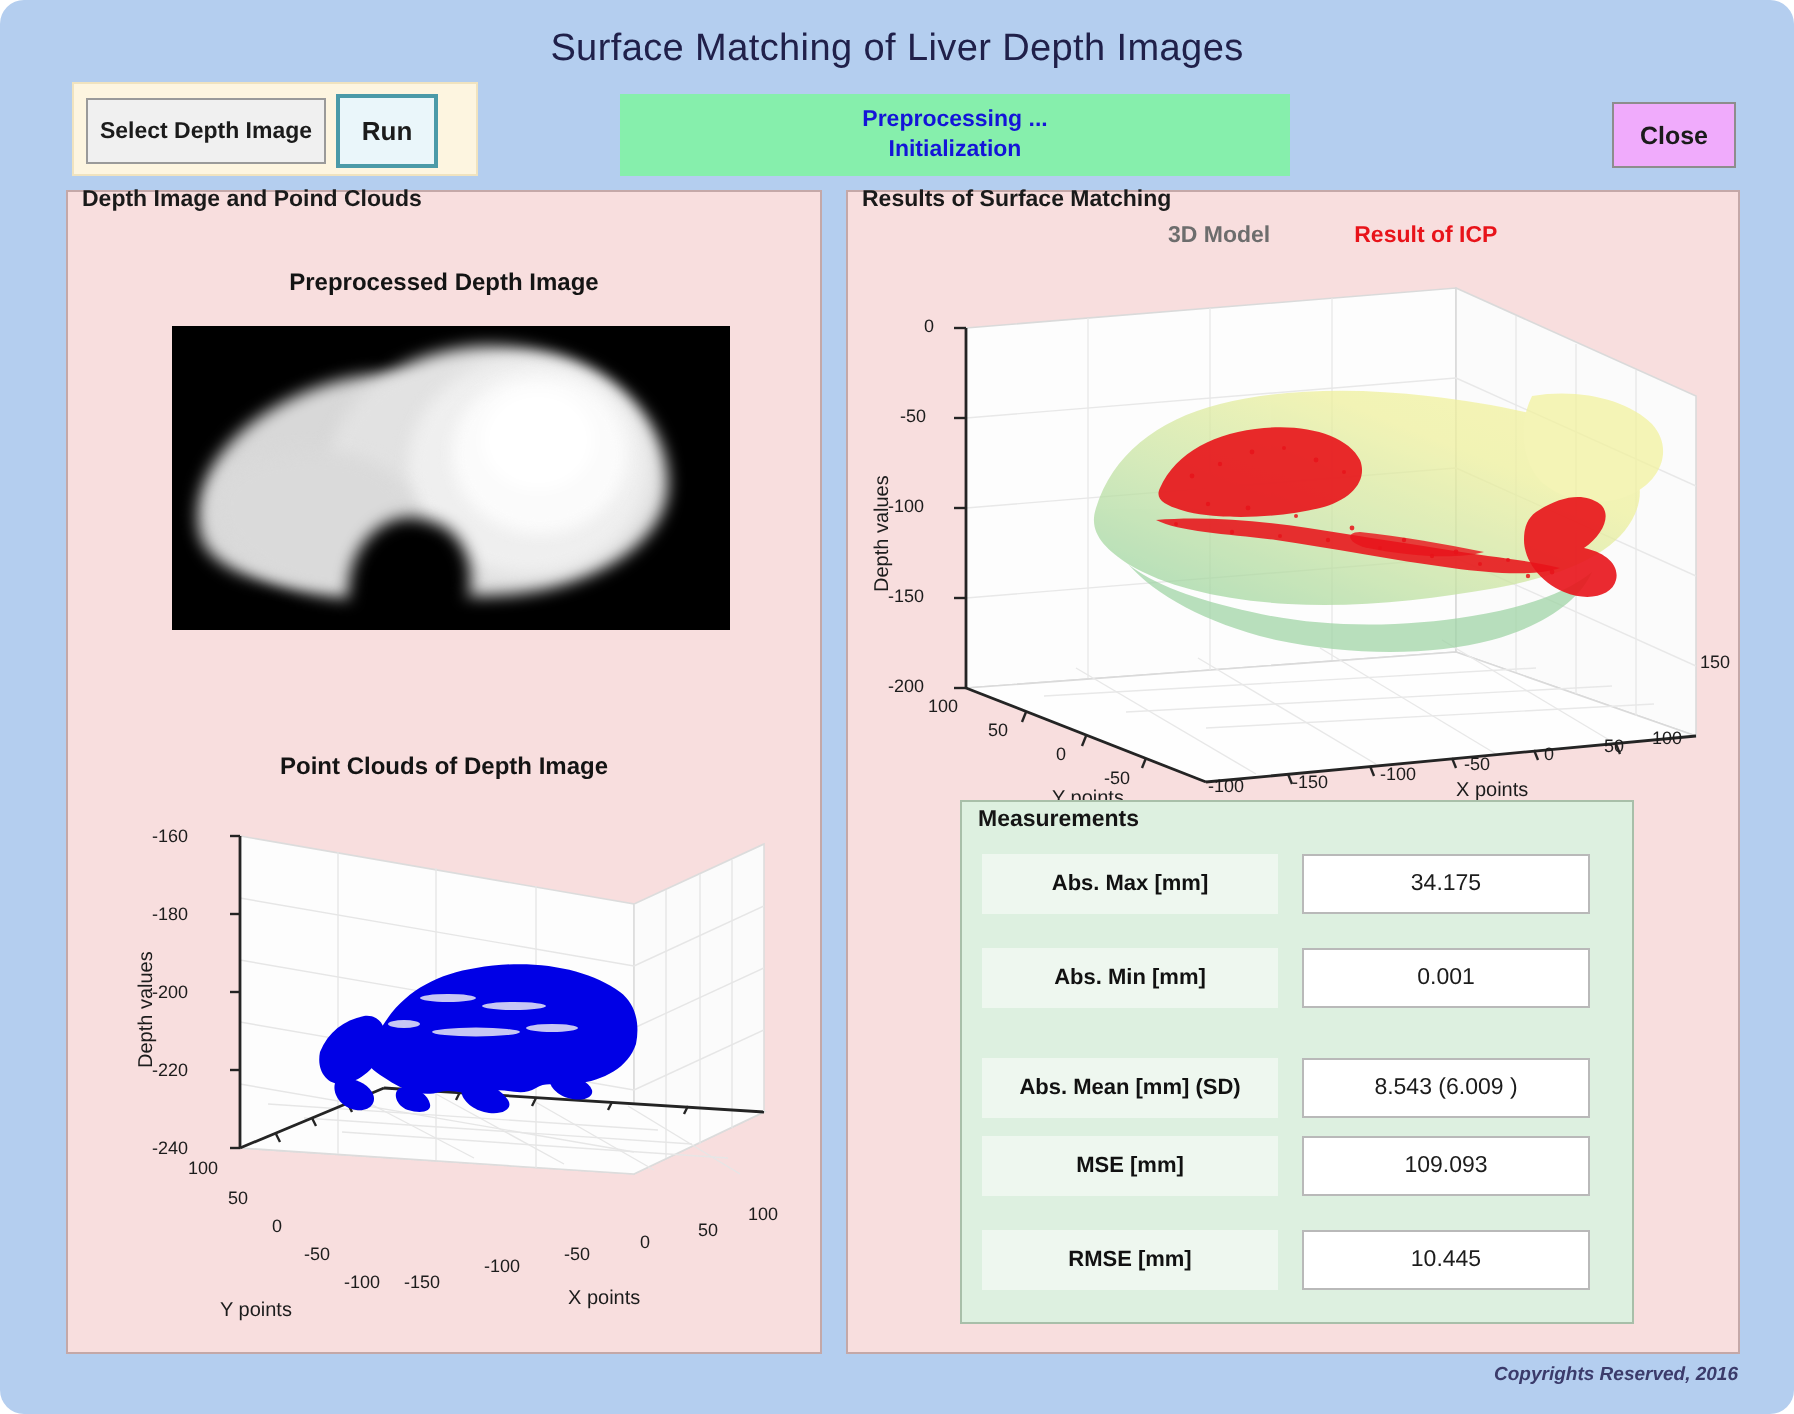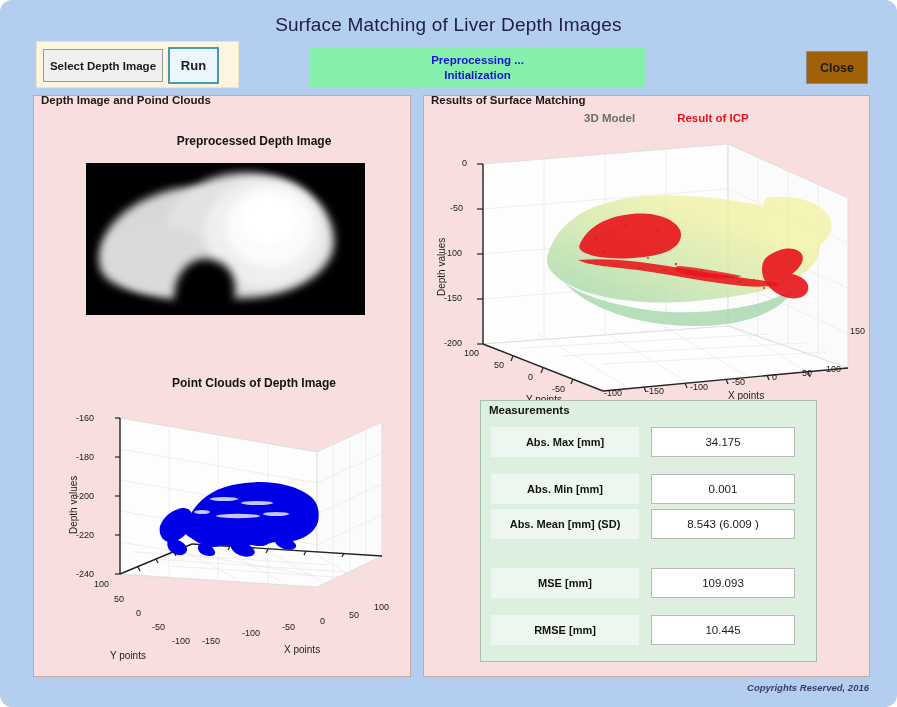--- a/index.html
+++ b/index.html
@@ -54,21 +54,21 @@
   #select-btn { left: 6px; top: 7px; width: 120px; height: 33px; }
   #run-btn {
     left: 131px; top: 5px; width: 51px; height: 37px;
     background: #eaf6fa;
     border: 2px solid #4b9aa8;
     font-size: 13px;
   }
   #close-btn {
     position: absolute;
     left: 806px; top: 51px; width: 62px; height: 33px;
-    background: #a16207;
+    background: #f0abfc;
     border: 1px solid #8d8d8d;
     font-size: 12.5px;
   }
   
   #status-box {
     position: absolute;
     left: 310px; top: 47px;
     width: 335px; height: 41px;
     background: #86efac;
     box-sizing: border-box;
@@ -103,21 +103,20 @@
   #panel-right { left: 423px; top: 95px; width: 447px; height: 582px; }
 
   
   .plot-title {
     position: absolute;
     text-align: center;
     font-size: 12px;
     font-weight: bold;
     color: #141414;
     width: 100%;
-    margin-left: 32px;
   }
   
   #depth-wrap {
     position: absolute;
     left: 52px; top: 67px;
     width: 279px; height: 152px;
     background: #000000;
     overflow: hidden;
   }
   .blob {
@@ -526,21 +525,21 @@
       <div class="mrow" style="top:26px;">
         <div class="mlabel">Abs. Max [mm]</div>
         <div class="mvalue">34.175</div>
       </div>
 
       <div class="mrow" style="top:73px;">
         <div class="mlabel">Abs. Min [mm]</div>
         <div class="mvalue">0.001</div>
       </div>
 
-      <div class="mrow" style="top:108px;">
+      <div class="mrow" style="top:128px;">
         <div class="mlabel">Abs. Mean [mm] (SD)</div>
         <div class="mvalue">8.543 (6.009 )</div>
       </div>
 
       <div class="mrow" style="top:167px;">
         <div class="mlabel">MSE [mm]</div>
         <div class="mvalue">109.093</div>
       </div>
 
       <div class="mrow" style="top:214px;">

